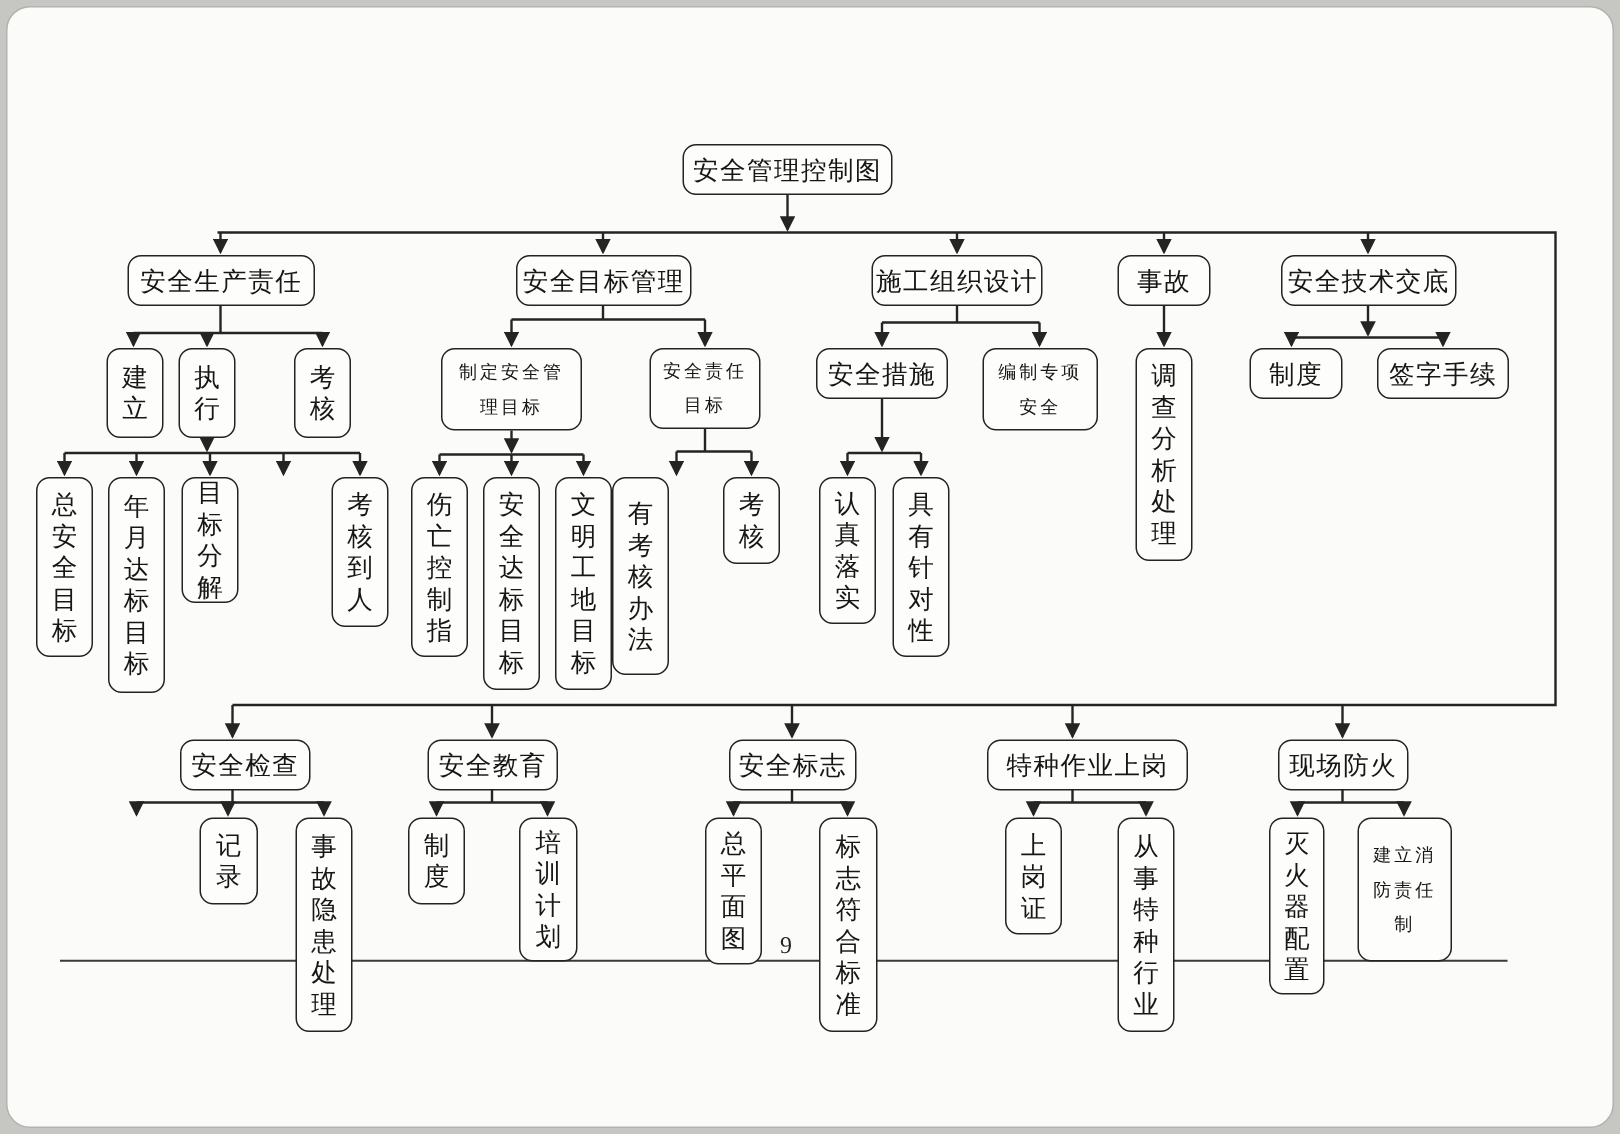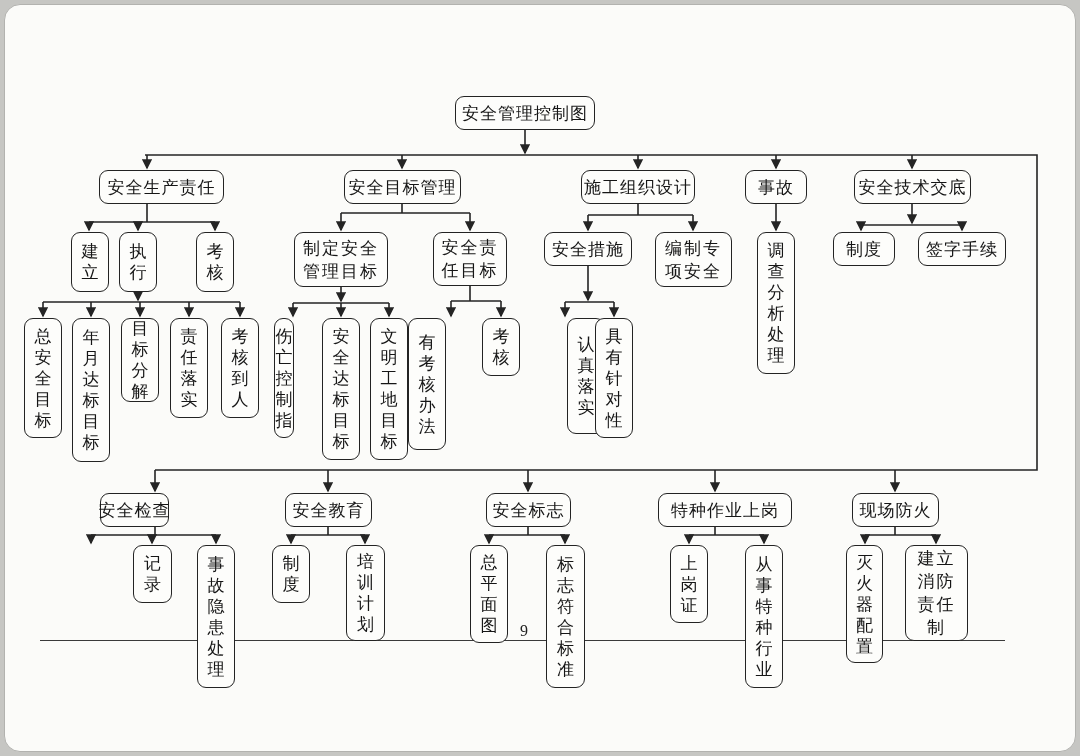--- a/index.html
+++ b/index.html
@@ -10,21 +10,21 @@
   svg.wires{position:absolute;left:0;top:0;z-index:1;}
   svg.wires path{stroke:var(--line,#242424);fill:none;stroke-width:1.6;}
   svg.wires path.thin{stroke-width:1.2;stroke:#3a3a3a;}
   #arr path{fill:var(--line,#242424);stroke:none;}
   .node{position:absolute;z-index:2;box-sizing:border-box;background:#fdfdfb;
         border:1.7px solid var(--box,#232323);border-radius:9px;color:#161616;
         display:flex;align-items:center;justify-content:center;text-align:center;
         word-break:break-all;}
   .h{font-size:17px;letter-spacing:1px;white-space:nowrap;padding:16px 3px;}
   .v{font-size:17px;line-height:21px;padding:4px 8px;}
-  .m{font-size:17px;line-height:23px;letter-spacing:2px;padding:4px 6px;}
+  .m{font-size:12px;line-height:23px;letter-spacing:2px;padding:4px 6px;}
   .pnum{position:absolute;z-index:2;font-size:16px;color:#222;}
 </style>
 </head>
 <body>
 
 <div class="stage">
   <div class="page"></div>
 
   <svg class="wires" width="1080" height="756" viewBox="0 0 1080 756">
     <defs>
@@ -86,57 +86,56 @@
     <path d="M489 535 V543" marker-end="url(#arr)"></path>
     <path d="M565 535 V543" marker-end="url(#arr)"></path>
     <path d="M689 535 V543" marker-end="url(#arr)"></path>
     <path d="M764 535 V543" marker-end="url(#arr)"></path>
     <path d="M865 535 V543" marker-end="url(#arr)"></path>
     <path d="M936 535 V543" marker-end="url(#arr)"></path>
   </svg>
 
   <div class="node h" style="left:455px;top:96px;width:140px;height:31px">安全管理控制图</div>
 
-  <div class="node h" style="left:99px;top:170px;width:125px;height:31px">安全生产责任</div>
+  <div class="node h" style="left:85px;top:170px;width:125px;height:31px">安全生产责任</div>
   <div class="node h" style="left:344px;top:170px;width:117px;height:31px">安全目标管理</div>
   <div class="node h" style="left:581px;top:170px;width:114px;height:31px">施工组织设计</div>
   <div class="node h" style="left:745px;top:170px;width:62px;height:31px">事故</div>
   <div class="node h" style="left:854px;top:170px;width:117px;height:31px">安全技术交底</div>
 
   <div class="node v" style="left:71px;top:232px;width:38px;height:60px">建立</div>
   <div class="node v" style="left:119px;top:232px;width:38px;height:60px">执行</div>
   <div class="node v" style="left:196px;top:232px;width:38px;height:60px">考核</div>
 
   <div class="node v" style="left:24px;top:318px;width:38px;height:120px">总安全目标</div>
   <div class="node v" style="left:72px;top:318px;width:38px;height:144px">年月达标目标</div>
   <div class="node v" style="left:121px;top:318px;width:38px;height:84px">目标分解</div>
-  <div class="node v" style="left:170px;top:318px;width:38px;height:100px">责任落实</div>
   <div class="node v" style="left:221px;top:318px;width:38px;height:100px">考核到人</div>
 
   <div class="node m" style="left:294px;top:232px;width:94px;height:55px">制定安全管理目标</div>
   <div class="node m" style="left:433px;top:232px;width:74px;height:54px">安全责任目标</div>
 
-  <div class="node v" style="left:274px;top:318px;width:20px;height:120px">伤亡控制指</div>
+  <div class="node v" style="left:274px;top:318px;width:38px;height:120px">伤亡控制指</div>
   <div class="node v" style="left:322px;top:318px;width:38px;height:142px">安全达标目标</div>
   <div class="node v" style="left:370px;top:318px;width:38px;height:142px">文明工地目标</div>
   <div class="node v" style="left:408px;top:318px;width:38px;height:132px">有考核办法</div>
   <div class="node v" style="left:482px;top:318px;width:38px;height:58px">考核</div>
 
   <div class="node h" style="left:544px;top:232px;width:88px;height:31px">安全措施</div>
   <div class="node m" style="left:655px;top:232px;width:77px;height:55px">编制专项安全</div>
 
-  <div class="node v" style="left:567px;top:318px;width:38px;height:116px">认真落实</div>
+  <div class="node v" style="left:546px;top:318px;width:38px;height:98px">认真落实</div>
   <div class="node v" style="left:757px;top:232px;width:38px;height:142px">调查分析处理</div>
 
   <div class="node v" style="left:595px;top:318px;width:38px;height:120px">具有针对性</div>
 
   <div class="node h" style="left:833px;top:232px;width:62px;height:31px">制度</div>
   <div class="node h" style="left:918px;top:232px;width:88px;height:31px">签字手续</div>
 
-  <div class="node h" style="left:100px;top:493px;width:69px;height:31px">安全检查</div>
+  <div class="node h" style="left:120px;top:493px;width:87px;height:31px">安全检查</div>
   <div class="node h" style="left:285px;top:493px;width:87px;height:31px">安全教育</div>
   <div class="node h" style="left:486px;top:493px;width:85px;height:31px">安全标志</div>
   <div class="node h" style="left:658px;top:493px;width:134px;height:31px">特种作业上岗</div>
   <div class="node h" style="left:852px;top:493px;width:87px;height:31px">现场防火</div>
 
   <div class="node v" style="left:133px;top:545px;width:39px;height:58px">记录</div>
   <div class="node v" style="left:197px;top:545px;width:38px;height:143px">事故隐患处理</div>
 
   <div class="node v" style="left:272px;top:545px;width:38px;height:58px">制度</div>
   <div class="node v" style="left:346px;top:545px;width:39px;height:96px">培训计划</div>

